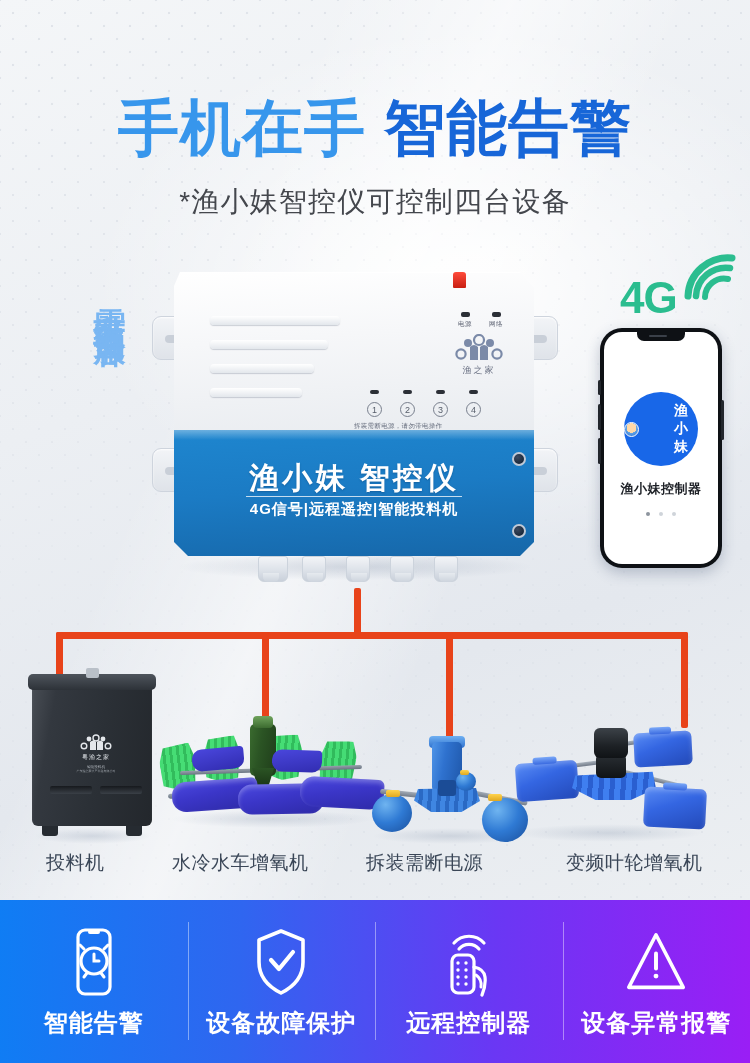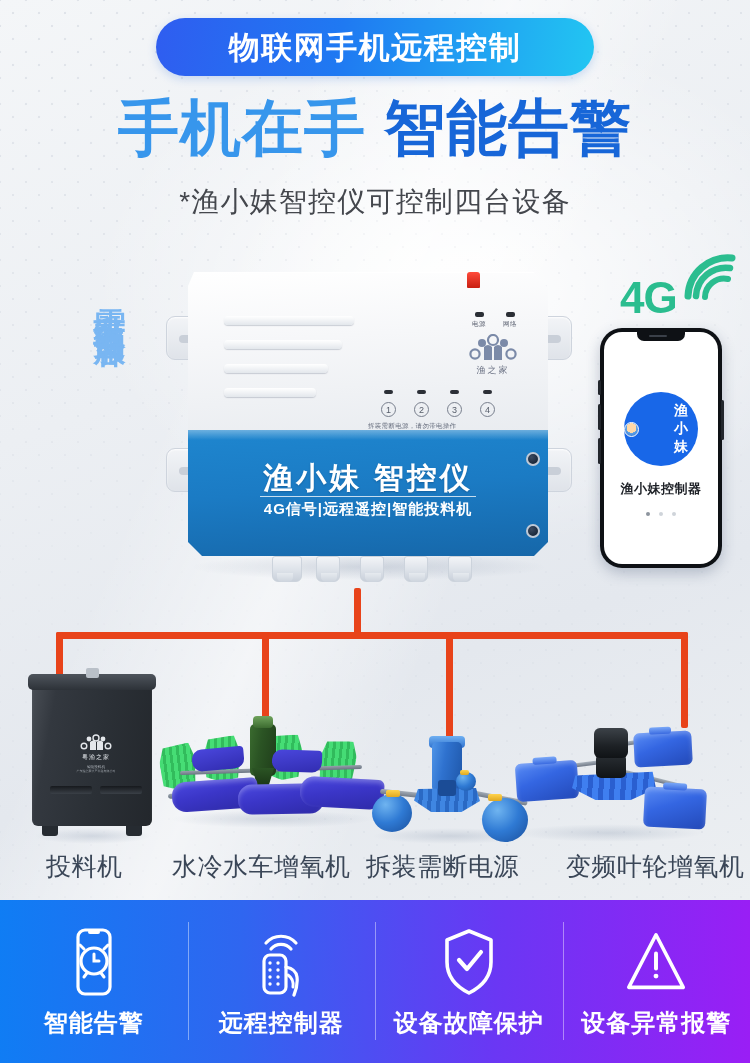--- a/index.html
+++ b/index.html
@@ -60,21 +60,21 @@
 
   
   .vtext{
     position:absolute; left:80px; top:284px; width:46px;
     writing-mode:vertical-rl; text-orientation:upright;
     font-size:32px; font-weight:bold; color:#79b6f2;
     letter-spacing:4px; line-height:1;
   }
 
   
-  .ctrl{ position:absolute; left:164px; top:262px; width:410px; height:330px; }
+  .ctrl{ position:absolute; left:150px; top:262px; width:410px; height:330px; }
   .ctrl-shadow{
     position:absolute; left:30px; top:292px; width:350px; height:26px;
     background:radial-gradient(ellipse at center, rgba(90,110,140,.22) 0%, rgba(90,110,140,0) 72%);
   }
   .tab{
     position:absolute; width:46px; height:44px; border-radius:9px;
     background:linear-gradient(180deg,#f2f4f7,#dfe3e9);
     border:1px solid #ced4dd;
     box-shadow:inset 0 1px 2px rgba(255,255,255,.9);
   }
@@ -426,21 +426,21 @@
   .vfd-arm{
     position:absolute; height:4px; border-radius:2px;
     background:linear-gradient(180deg,#a7b0ba,#6f7886);
   }
   .va1{ left:26px; top:50px; width:72px; transform:rotate(-7deg); }
   .va2{ left:104px; top:26px; width:50px; transform:rotate(-9deg); }
   .va3{ left:104px; top:62px; width:74px; transform:rotate(14deg); }
 
   
   .caption{
-    position:absolute; top:850px; font-size:25px; color:#3a4657;
+    position:absolute; top:850px; font-size:19px; color:#3a4657;
     letter-spacing:.5px; white-space:nowrap;
   }
   .cap1{ left:46px; }
   .cap2{ left:172px; }
   .cap3{ left:366px; }
   .cap4{ left:566px; }
 
   
   .featbar{
     position:absolute; left:0; top:900px; width:750px; height:163px;
@@ -462,23 +462,20 @@
 </style>
 </head>
 <body>
 
 <div class="page">
 
   <div class="bg-base"></div>
   <div class="bg-dots"></div>
   <div class="bg-sheen"></div>
 
-  <div class="pill">
-    <span>物联网手机远程控制</span>
-  </div>
 
   <div class="headline">
     <span class="h-a">手机在手</span>
     <span class="h-b">智能告警</span>
   </div>
 
   <div class="subline">*渔小妹智控仪可控制四台设备</div>
 
   <div class="vtext">需升级可咨询客服</div>
 
@@ -677,50 +674,50 @@
           <path d="M16 22 l-4 -4 M36 22 l4 -4" stroke="#fff" stroke-width="3" stroke-linecap="round"></path>
           <path d="M19 46 l-3 4 M33 46 l3 4" stroke="#fff" stroke-width="3" stroke-linecap="round"></path>
         </svg>
       </div>
       <div class="feat-label">智能告警</div>
     </div>
 
     <div class="feat">
       <div class="feat-icon">
         <svg viewBox="0 0 58 70" width="58" height="70">
+          <path d="M29 4 L51 13 v22 q0 20 -22 31 q-22 -11 -22 -31 V13 z" fill="none" stroke="#fff" stroke-width="3.6" stroke-linejoin="round"></path>
+          <path d="M19 33 l8 9 l14 -17" fill="none" stroke="#fff" stroke-width="4.2" stroke-linecap="round" stroke-linejoin="round"></path>
+        </svg>
+      </div>
+      <div class="feat-label">设备故障保护</div>
+    </div>
+
+    <div class="feat">
+      <div class="feat-icon">
+        <svg viewBox="0 0 58 70" width="58" height="70">
           <path d="M14 16 A20 20 0 0 1 44 16" fill="none" stroke="#fff" stroke-width="3.2" stroke-linecap="round"></path>
           <path d="M19 22 A13 13 0 0 1 39 22" fill="none" stroke="#fff" stroke-width="3.2" stroke-linecap="round"></path>
           <rect x="12" y="28" width="22" height="38" rx="6" fill="none" stroke="#fff" stroke-width="3.2"></rect>
           <circle cx="18" cy="36" r="1.7" fill="#fff"></circle>
             <circle cx="26" cy="36" r="1.7" fill="#fff"></circle>
           <circle cx="18" cy="43" r="1.7" fill="#fff"></circle>
             <circle cx="26" cy="43" r="1.7" fill="#fff"></circle>
           <circle cx="18" cy="50" r="1.7" fill="#fff"></circle>
             <circle cx="26" cy="50" r="1.7" fill="#fff"></circle>
           <circle cx="18" cy="57" r="1.7" fill="#fff"></circle>
             <circle cx="26" cy="57" r="1.7" fill="#fff"></circle>
           <path d="M34 40 q10 2 11 10 q1 9 -3 18" fill="none" stroke="#fff" stroke-width="3.2" stroke-linecap="round"></path>
           <path d="M36 48 q6 4 5 12" fill="none" stroke="#fff" stroke-width="3" stroke-linecap="round"></path>
         </svg>
       </div>
       <div class="feat-label">远程控制器</div>
     </div>
 
     <div class="feat">
       <div class="feat-icon">
-        <svg viewBox="0 0 58 70" width="58" height="70">
-          <path d="M29 4 L51 13 v22 q0 20 -22 31 q-22 -11 -22 -31 V13 z" fill="none" stroke="#fff" stroke-width="3.6" stroke-linejoin="round"></path>
-          <path d="M19 33 l8 9 l14 -17" fill="none" stroke="#fff" stroke-width="4.2" stroke-linecap="round" stroke-linejoin="round"></path>
-        </svg>
-      </div>
-      <div class="feat-label">设备故障保护</div>
-    </div>
-
-    <div class="feat">
-      <div class="feat-icon">
         <svg viewBox="0 0 66 70" width="66" height="70">
           <path d="M33 6 L62 62 H4 z" fill="none" stroke="#fff" stroke-width="3.8" stroke-linejoin="round"></path>
           <path d="M33 26 v16" stroke="#fff" stroke-width="4.2" stroke-linecap="round"></path>
           <circle cx="33" cy="50" r="2.6" fill="#fff"></circle>
         </svg>
       </div>
       <div class="feat-label">设备异常报警</div>
     </div>
 
   </div>

